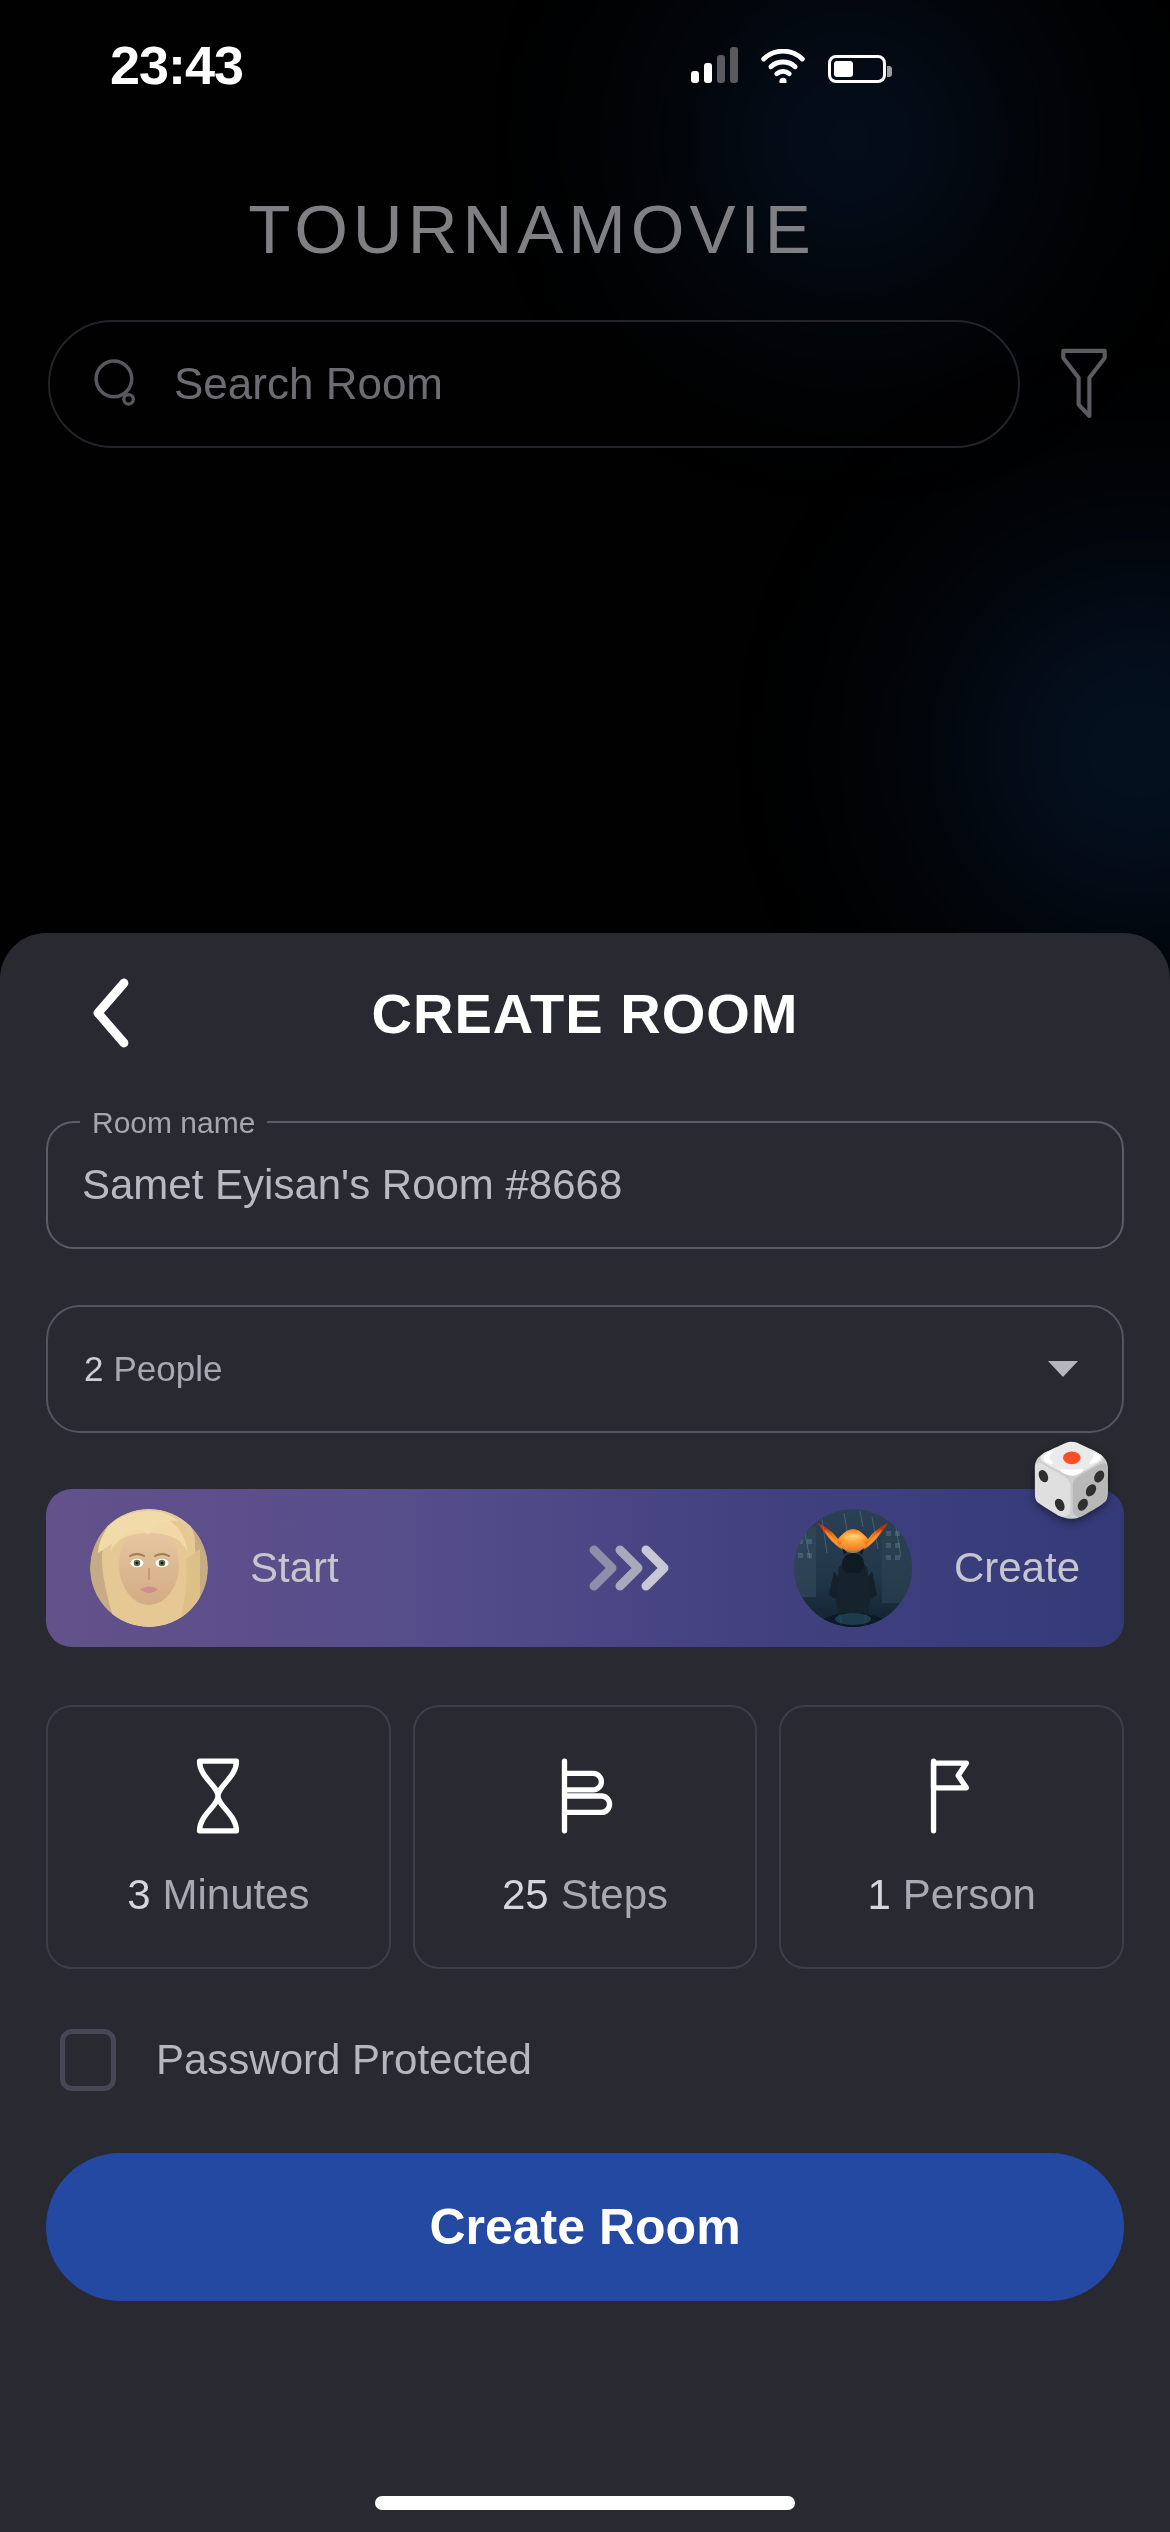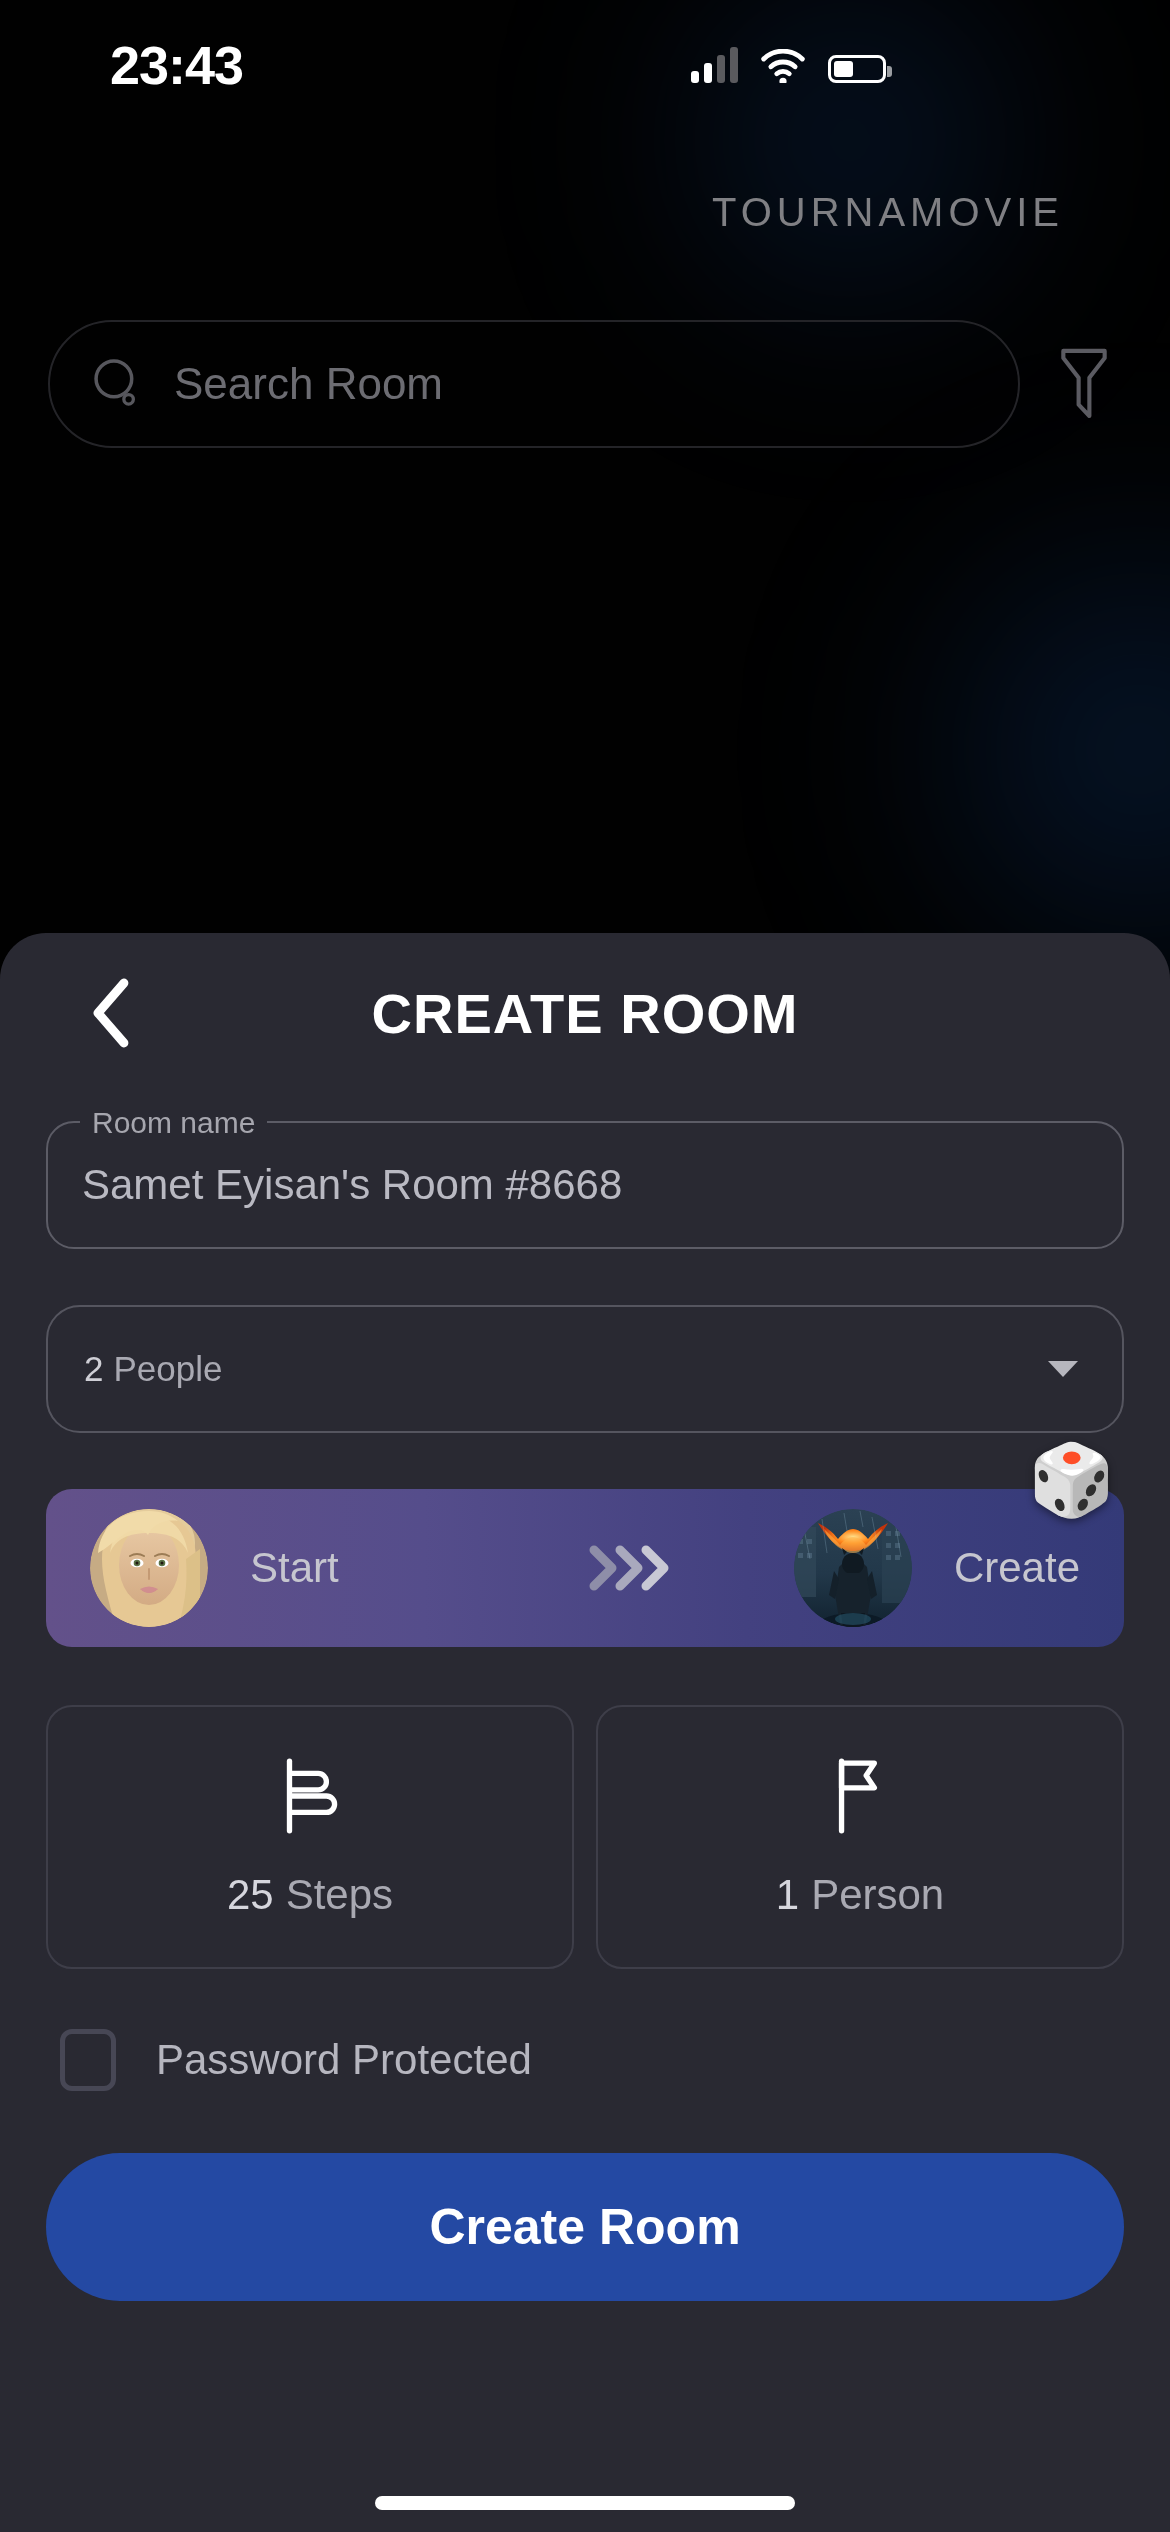--- a/index.html
+++ b/index.html
@@ -50,22 +50,22 @@
     position:relative; display:flex; align-items:center; padding:3px;
   }
   .battery::after {
     content:""; position:absolute; right:-9px; top:8px;
     width:5px; height:11px; border-radius:0 3px 3px 0; background:rgba(255,255,255,.6);
   }
   .battery b { display:block; height:100%; width:42%; background:#fff; border-radius:3px; }
 
   
   .app-title {
-    position:absolute; top:190px; left:0; width:1064px; text-align:right;
-    color:#808084; font-size:40px; font-weight:400; letter-spacing:5px; z-index:5;
+    position:absolute; top:190px; left:0; width:1064px; text-align:center;
+    color:#808084; font-size:69px; font-weight:400; letter-spacing:5px; z-index:5;
   }
   .searchrow {
     position:absolute; top:320px; left:48px; width:1074px; height:128px;
     display:flex; align-items:center; gap:26px; z-index:5;
   }
   .searchbox {
     flex:1; height:128px; border:2px solid #242428; border-radius:64px;
     display:flex; align-items:center; padding:16px 40px; gap:30px;
     background:rgba(255,255,255,0.005);
   }
@@ -322,20 +322,28 @@
               </g>
             </svg>
           </div>
           <span class="bnr-label" style="margin-right:44px;">Create</span>
         </div>
         <span class="dice">🎲</span>
       </div>
 
       <div class="stats">
 
+        <div class="stat">
+          <svg width="70" height="82" viewBox="0 0 34 40">
+            <path d="M8 3h18c0 8-9 12-9 17s9 9 9 17H8c0-8 9-12 9-17S8 11 8 3z" stroke="#fff" stroke-width="2.6" fill="none" stroke-linejoin="round"></path>
+          </svg>
+          <span class="stat-text">
+            <b>3</b><span>Minutes</span>
+          </span>
+        </div>
 
         <div class="stat">
           <svg width="70" height="82" viewBox="0 0 34 40">
             <path d="M7 3v34" stroke="#fff" stroke-width="2.6" fill="none" stroke-linecap="round"></path>
             <path d="M7 9h14a4 4 0 0 1 0 8H7" stroke="#fff" stroke-width="2.6" fill="none" stroke-linejoin="round"></path>
             <path d="M7 20h18a4 4 0 0 1 0 8H7" stroke="#fff" stroke-width="2.6" fill="none" stroke-linejoin="round"></path>
           </svg>
           <span class="stat-text">
             <b>25</b><span>Steps</span>
           </span>

